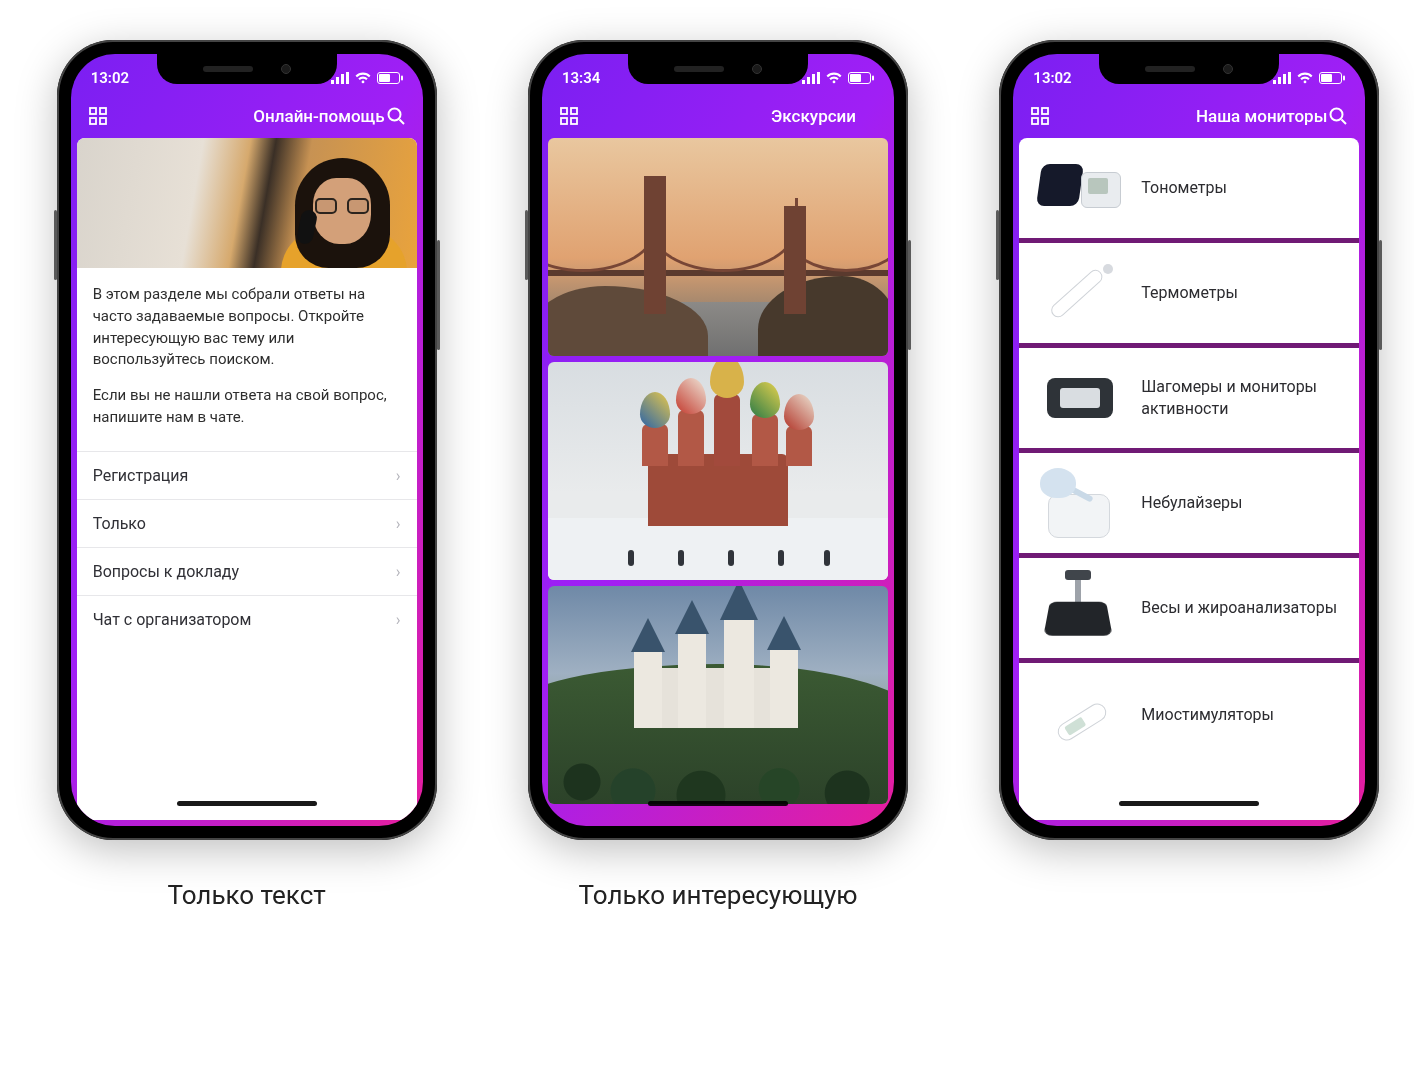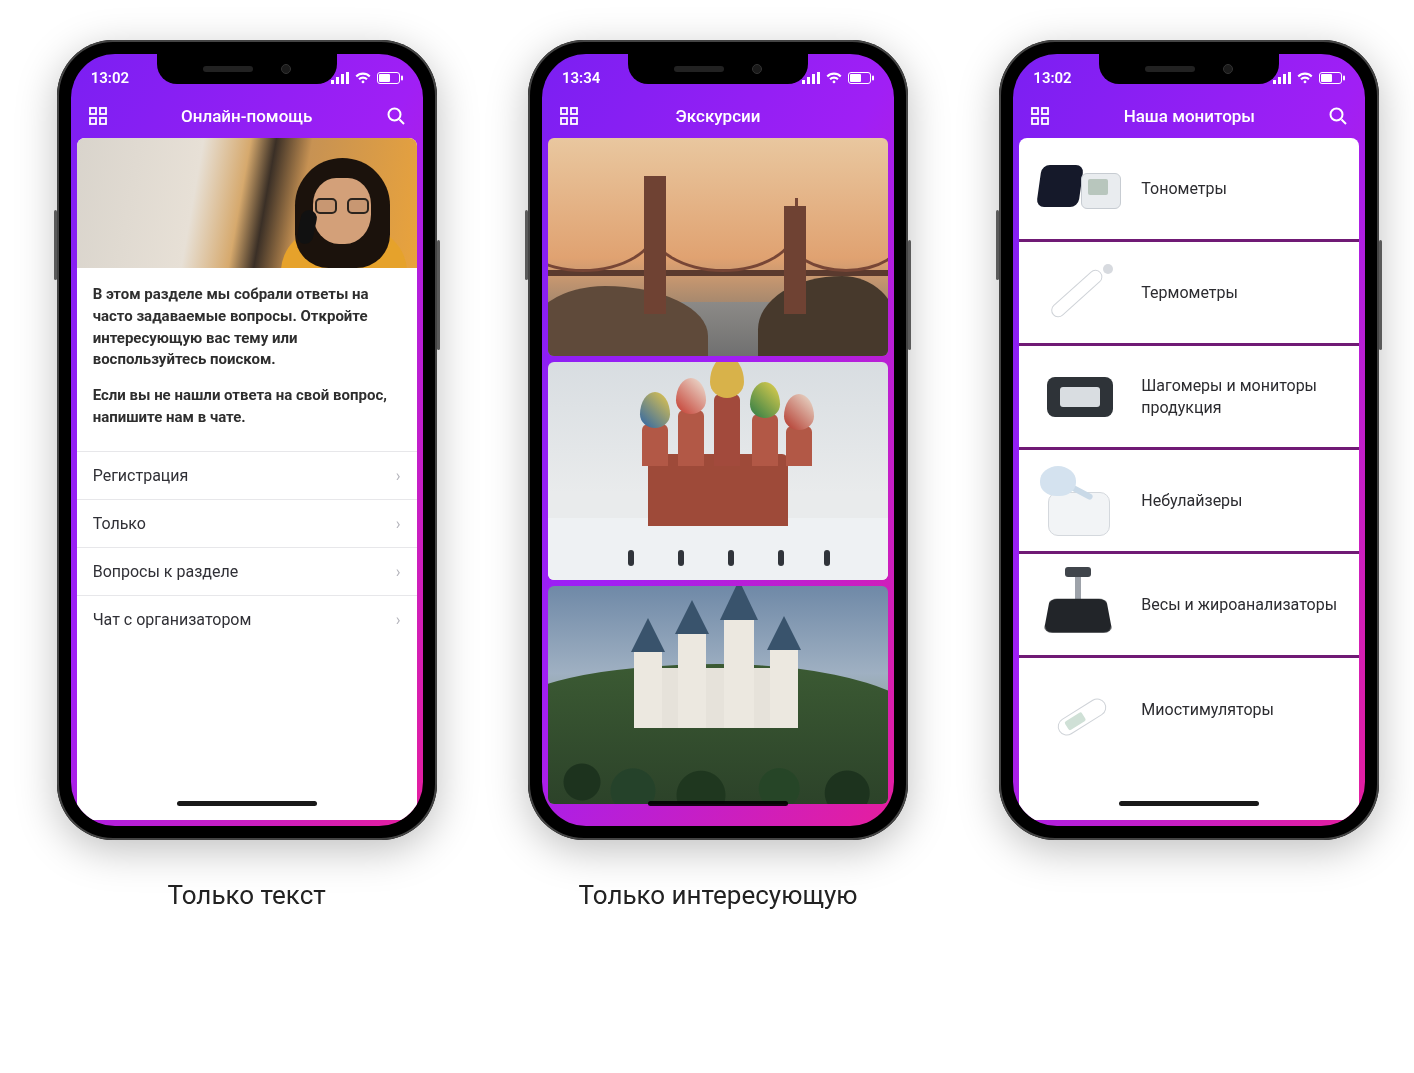--- a/index.html
+++ b/index.html
@@ -50,21 +50,21 @@
   .status-bar {
     height: 40px; display: flex; align-items: center; justify-content: space-between;
     padding: 8px 20px 0; color: #fff; font-size: 15px; font-weight: 600;
     z-index: 10; position: relative;
   }
   .status-right { display:flex; align-items:center; gap:6px;}
   .nav-bar {
     height: 44px; display: flex; align-items: center; justify-content: space-between;
     padding: 0 16px; color: #fff;
   }
-  .nav-title { font-size: 17px; font-weight: 500; text-align:center; flex:1;}
+  .nav-title { font-size: 17px; font-weight: 500; text-align:right; flex:1;}
   .nav-icon { width:22px; height:22px; display:flex; align-items:center; justify-content:center;}
   .nav-icon.placeholder { width:22px; }
 
   .content {
     flex: 1; background: #fff; margin: 0 6px 6px;
     border-radius: 8px; overflow: hidden;
     display:flex; flex-direction:column;
   }
   .content.transparent { background: transparent; margin: 0 6px 6px; border-radius:0;}
 
@@ -82,21 +82,21 @@
   }
   .person { width:150px; height:130px; position:relative; overflow:hidden;}
   .person .hair { position:absolute; width:95px; height:110px; background:#1b120c; border-radius:48px 48px 34px 34px; top:20px; left:28px;}
   .person .face { position:absolute; width:58px; height:66px; background:#d3a079; border-radius:40% 40% 45% 45%; top:40px; left:46px;}
   .person .glasses { position:absolute; top:60px; left:48px; width:54px; height:16px;}
   .person .glasses span{position:absolute; width:22px;height:16px;border:2.5px solid #2b241e;border-radius:5px;background:rgba(0,0,0,.05);}
   .person .glasses span:first-child{left:0;} .person .glasses span:last-child{right:0;}
   .person .shirt { position:absolute; bottom:-4px; left:14px; width:126px; height:44px; background:#e6a22b; border-radius:46px 46px 0 0;}
   .person .mic { position:absolute; width:16px; height:34px; background:#111; border-radius:8px; top:72px; left:32px; transform:rotate(12deg);}
   .text-block { padding:16px 16px 8px; font-size:15px; color:#2e2e2e; line-height:1.45;}
-  .text-block p { margin-bottom:14px;font-weight:bold;}
+  .text-block p { margin-bottom:14px;}
   .list-row {
     display:flex; align-items:center; justify-content:space-between;
     padding:14px 16px; border-top:1px solid #e7e7ea; font-size:16px; color:#303036;
   }
   .chev { color:#b4b4bb;}
 
   
   .tiles { display:flex; flex-direction:column; gap:6px; padding: 0;}
   .tile { height:218px; border-radius:6px; overflow:hidden; position:relative;}
 
@@ -141,21 +141,21 @@
   .castle{position:absolute;left:50%;bottom:76px;transform:translateX(-50%);width:180px;height:110px;}
   .wall{position:absolute;bottom:0;left:20px;width:140px;height:60px;background:#e6e2da;border-radius:3px;}
   .ctwr{position:absolute;bottom:0;width:28px;background:#ece8e0;}
   .roof{position:absolute;width:0;height:0;border-left:17px solid transparent;border-right:17px solid transparent;border-bottom:34px solid #39536c;}
   .ctwr.a{left:6px;height:78px;} .roof.a{left:3px;bottom:76px;}
   .ctwr.b{left:50px;height:96px;} .roof.b{left:47px;bottom:94px;}
   .ctwr.c{left:96px;height:110px;width:30px;} .roof.c{left:92px;bottom:108px;border-left-width:19px;border-right-width:19px;border-bottom-width:40px;}
   .ctwr.d{left:142px;height:80px;} .roof.d{left:139px;bottom:78px;}
 
   
-  .prod-row{display:flex;align-items:center;gap:18px;padding:10px 18px;border-bottom:3px solid #701a75;min-height:104px;}
+  .prod-row{display:flex;align-items:center;gap:18px;padding:10px 18px;border-bottom:5px solid #701a75;min-height:104px;}
   .thumb{width:86px;height:80px;display:flex;align-items:center;justify-content:center;flex-shrink:0;}
   .prod-label{font-size:16px;color:#2c2c30;line-height:1.35;}
 
   
   .bp{position:relative;width:82px;height:56px;}
   .bp .cuff{position:absolute;left:0;top:4px;width:42px;height:42px;background:#15192a;border-radius:8px;transform:skewX(-8deg);} 
   .bp .mon{position:absolute;right:0;top:12px;width:40px;height:36px;background:#e9ecef;border:1px solid #c7ccd2;border-radius:6px;}
   .bp .mon::after{content:"";position:absolute;left:6px;top:5px;width:20px;height:16px;background:#b8c6bd;border-radius:2px;}
 
   .thermo{width:70px;height:70px;position:relative;}
@@ -247,21 +247,21 @@
           </div>
           <div class="list-row">
             <span>Регистрация</span>
             <span class="chev">›</span>
           </div>
           <div class="list-row">
             <span>Только</span>
             <span class="chev">›</span>
           </div>
           <div class="list-row">
-            <span>Вопросы к разделе</span>
+            <span>Вопросы к докладу</span>
             <span class="chev">›</span>
           </div>
           <div class="list-row">
             <span>Чат с организатором</span>
             <span class="chev">›</span>
           </div>
         </div>
         <div class="home-indicator"></div>
       </div>
     </div>
@@ -427,21 +427,21 @@
                   <div class="body"></div>
                   <div class="tip"></div>
                 </div>
               </div>
             <div class="prod-label">Термометры</div>
           </div>
           <div class="prod-row">
             <div class="thumb">
                 <div class="pedo"></div>
               </div>
-            <div class="prod-label">Шагомеры и мониторы продукция</div>
+            <div class="prod-label">Шагомеры и мониторы активности</div>
           </div>
           <div class="prod-row">
             <div class="thumb">
                 <div class="nebu">
                   <div class="base"></div>
                   <div class="tube"></div>
                   <div class="mask"></div>
                 </div>
               </div>
             <div class="prod-label">Небулайзеры</div>

